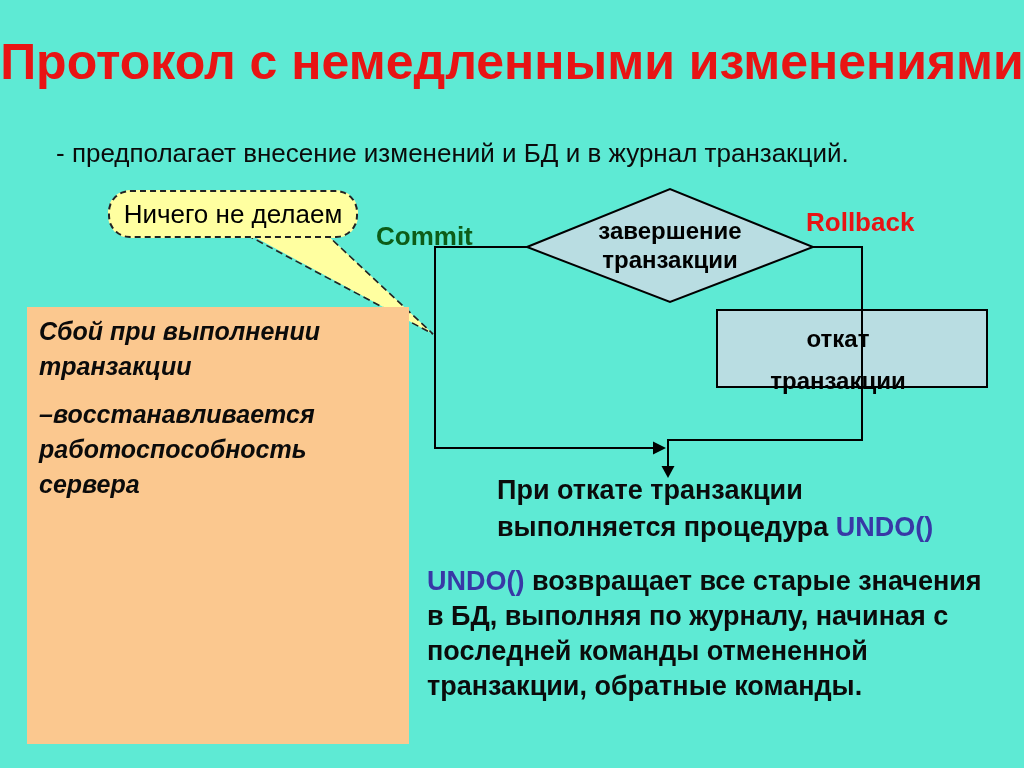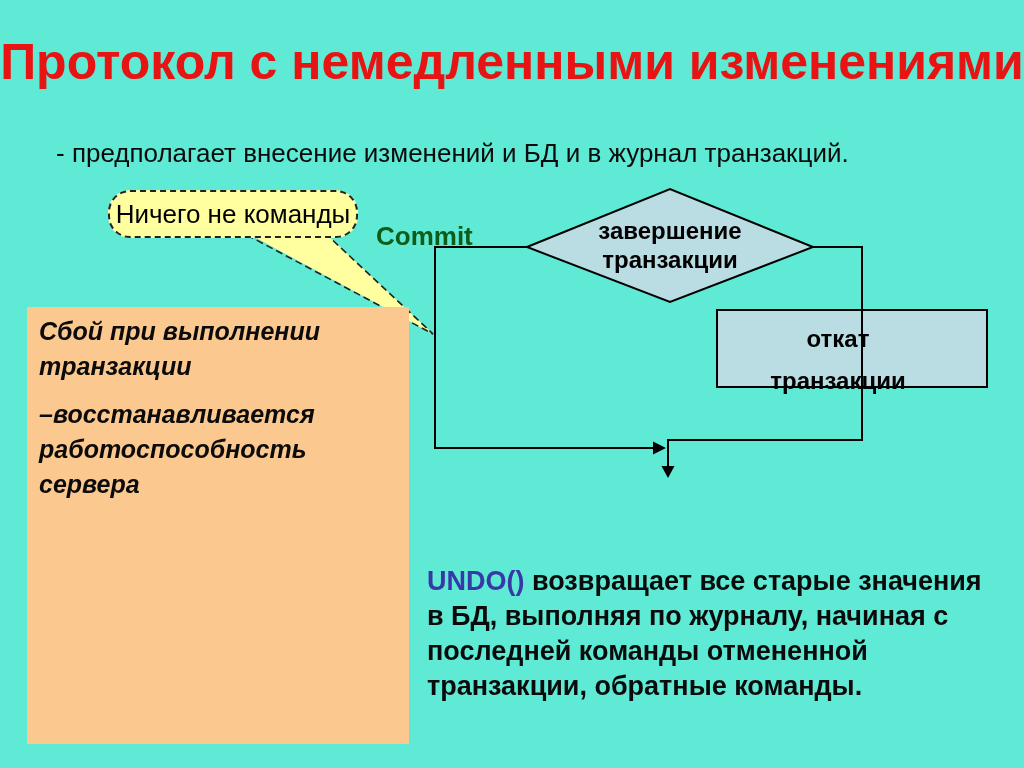--- a/index.html
+++ b/index.html
@@ -83,39 +83,42 @@
 
     <polyline class="conn" points="813,247 862,247 862,440 668,440 668,468"></polyline>
     <polygon class="arrowhead" points="668,478 661.5,466 674.5,466"></polygon>
   </svg>
 
   <div class="title">Протокол с немедленными изменениями</div>
 
   <div class="subtitle">- предполагает внесение изменений и БД и в журнал транзакций.</div>
 
   <div class="callout">
-    <span>Ничего не команды</span>
+    <span>Ничего не делаем</span>
   </div>
 
   <div class="lbl lbl-commit">Commit</div>
 
+  <div class="lbl lbl-rollback">Rollback</div>
 
   <div class="node-label decision-label">завершение
 транзакции</div>
 
   <div class="node-label rect-label">откат
 транзакции</div>
 
   <div class="failure-box">
     <p class="failure-heading">Сбой при выполнении
 транзакции</p>
     <p>–восстанавливается
 работоспособность
 сервера</p>
   </div>
 
+  <div class="undo-note"><span>При откате транзакции
+выполняется процедура </span><span class="kw">UNDO()</span></div>
 
   <div class="undo-desc"><span class="kw">UNDO()</span><span> возвращает все старые значения
 в БД, выполняя по журналу, начиная с
 последней команды отмененной
 транзакции, обратные команды.</span></div>
 
 </div>
 
 </body></html>

